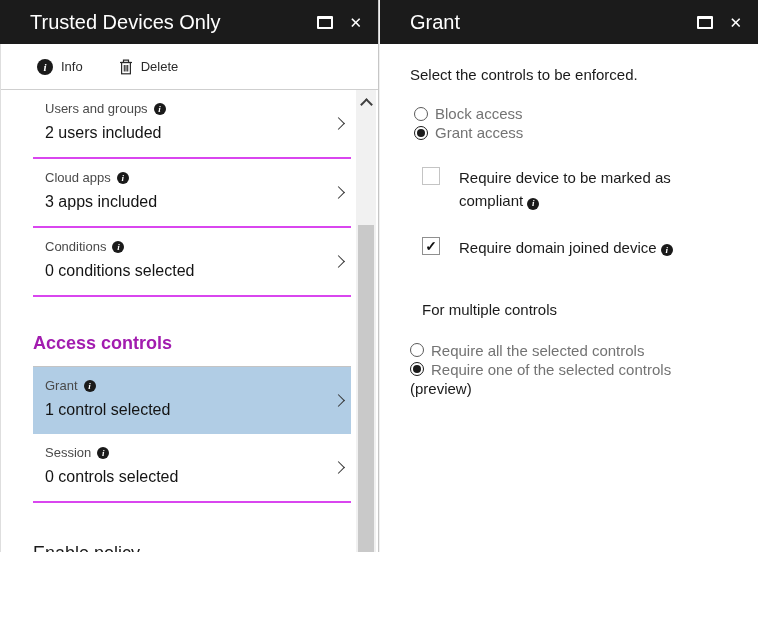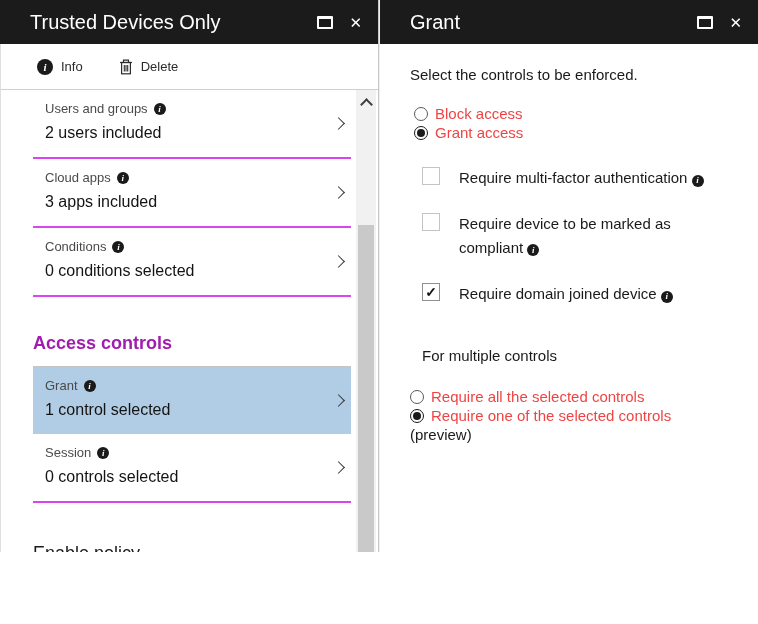--- a/index.html
+++ b/index.html
@@ -60,21 +60,21 @@
   
   .rcontent{padding:22px 28px 0 30px;}
   .subtitle{font-size:15px;color:#1a1a1a;}
   .radio-group{margin-top:22px;margin-left:4px;}
   .radio-row{display:flex;align-items:center;gap:7px;margin:2px 0;cursor:pointer;}
   .radio{width:14px;height:14px;border:1px solid #5a5a5a;border-radius:50%;box-sizing:border-box;
     flex:none;position:relative;background:#fff;}
   .radio.sel{border-color:#1a1a1a;}
   .radio.sel::after{content:"";position:absolute;left:2px;top:2px;right:2px;bottom:2px;
     background:#1a1a1a;border-radius:50%;}
-  .radio-label{font-size:15px;color:#ef4444;}
+  .radio-label{font-size:15px;color:#737373;}
   .checkbox-group{margin:26px 0 0 12px;}
   .cb-row{display:flex;align-items:flex-start;gap:19px;margin-bottom:24px;cursor:pointer;}
   .cb-box{width:18px;height:18px;box-sizing:border-box;border:1px solid #c4c4c4;background:#fff;
     flex:none;display:flex;align-items:center;justify-content:center;}
   .cb-box.checked{border-color:#8f8f8f;}
   .cb-check{font-size:14px;font-weight:700;color:#111;line-height:1;}
   .cb-label{font-size:15px;color:#1a1a1a;line-height:1.55;margin-top:-1px;}
   .cb-label.narrow{max-width:222px;}
   .mc-heading{font-size:15px;color:#1a1a1a;margin:42px 0 0 12px;}
   .mc-group{margin-top:24px;}
@@ -200,24 +200,20 @@
       </div>
       <div class="radio-row">
         <span class="radio sel"></span>
         <span class="radio-label">Grant access</span>
       </div>
     </div>
 
     <div class="checkbox-group">
       <div class="cb-row">
         <span class="cb-box"></span>
-        <span class="cb-label"><span>Require multi-factor authentication</span>&nbsp;<span class="mini-info">i</span></span>
-      </div>
-      <div class="cb-row">
-        <span class="cb-box"></span>
         <span class="cb-label narrow"><span>Require device to be marked as compliant</span>&nbsp;<span class="mini-info">i</span></span>
       </div>
       <div class="cb-row">
         <span class="cb-box checked">
             <span class="cb-check">✓</span>
           </span>
         <span class="cb-label"><span>Require domain joined device</span>&nbsp;<span class="mini-info">i</span></span>
       </div>
     </div>
 

